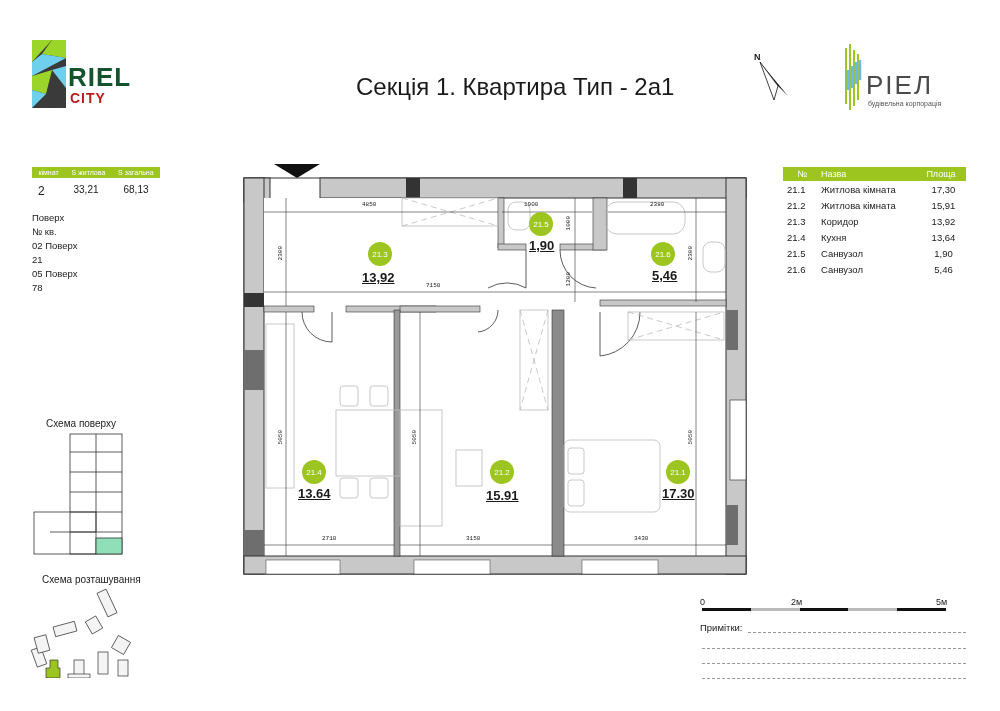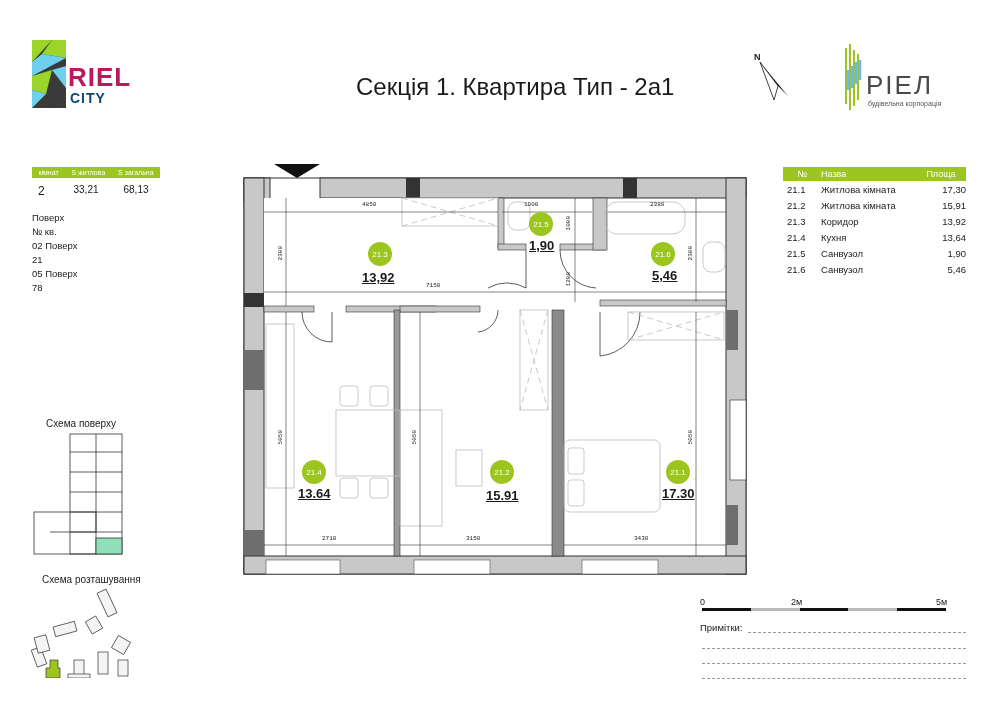--- a/index.html
+++ b/index.html
@@ -1,22 +1,22 @@
 <!DOCTYPE html>
 <html><head>
 <meta charset="utf-8">
 <style>
   * { box-sizing: border-box; margin: 0; padding: 0; }
   body { width: 1000px; height: 711px; background: #ffffff; font-family: "Liberation Sans", sans-serif; color: #1a1a1a; position: relative; overflow: hidden; }
   .abs { position: absolute; }
 
   
   .riel-logo { left: 32px; top: 40px; width: 120px; height: 70px; }
-  .riel-text { left: 68px; top: 62px; font-size: 26px; font-weight: bold; letter-spacing: 1px; color: #be185d; }
-  .riel-city { left: 70px; top: 90px; font-size: 14px; font-weight: bold; color: #0c4a6e; letter-spacing: 1px; }
+  .riel-text { left: 68px; top: 62px; font-size: 26px; font-weight: bold; letter-spacing: 1px; color: #14532d; }
+  .riel-city { left: 70px; top: 90px; font-size: 14px; font-weight: bold; color: #b91c1c; letter-spacing: 1px; }
 
   
   .title { left: 356px; top: 57px; font-size: 24px; color: #1a1a1a; margin-top: 16px; }
 
   
   .compass { left: 752px; top: 52px; width: 40px; height: 50px; }
   .compass-n { left: 754px; top: 52px; font-size: 9px; font-weight: bold; }
 
   
   .piel-text { left: 866px; top: 70px; font-size: 26px; color: #4a4a4a; letter-spacing: 2px; }
@@ -33,21 +33,21 @@
 
   
   .rooms { left: 783px; top: 167px; width: 183px; font-size: 9.5px; }
   .rooms-head { display: flex; background: #9cc520; color: #fff; height: 14px; align-items: center; font-size: 9px; }
   .rooms-head span:nth-child(1) { width: 38px; text-align: center; }
   .rooms-head span:nth-child(2) { width: 95px; text-align: left; }
   .rooms-head span:nth-child(3) { width: 50px; text-align: center; }
   .room-row { display: flex; height: 16px; align-items: center; }
   .room-row span:nth-child(1) { width: 38px; padding-left: 4px; }
   .room-row span:nth-child(2) { width: 100px; }
-  .room-row span:nth-child(3) { width: 45px; text-align: right; }
+  .room-row span:nth-child(3) { width: 45px; text-align: center; }
 
   
   .scheme-title { left: 46px; top: 418px; font-size: 10px; }
   .loc-title { left: 42px; top: 574px; font-size: 10px; }
 
   
   .scale-lbl { font-size: 9px; }
   .notes-lbl { left: 700px; top: 622px; font-size: 9.5px; }
   .note-line { border-top: 1px dashed #999; height: 0; }
 

